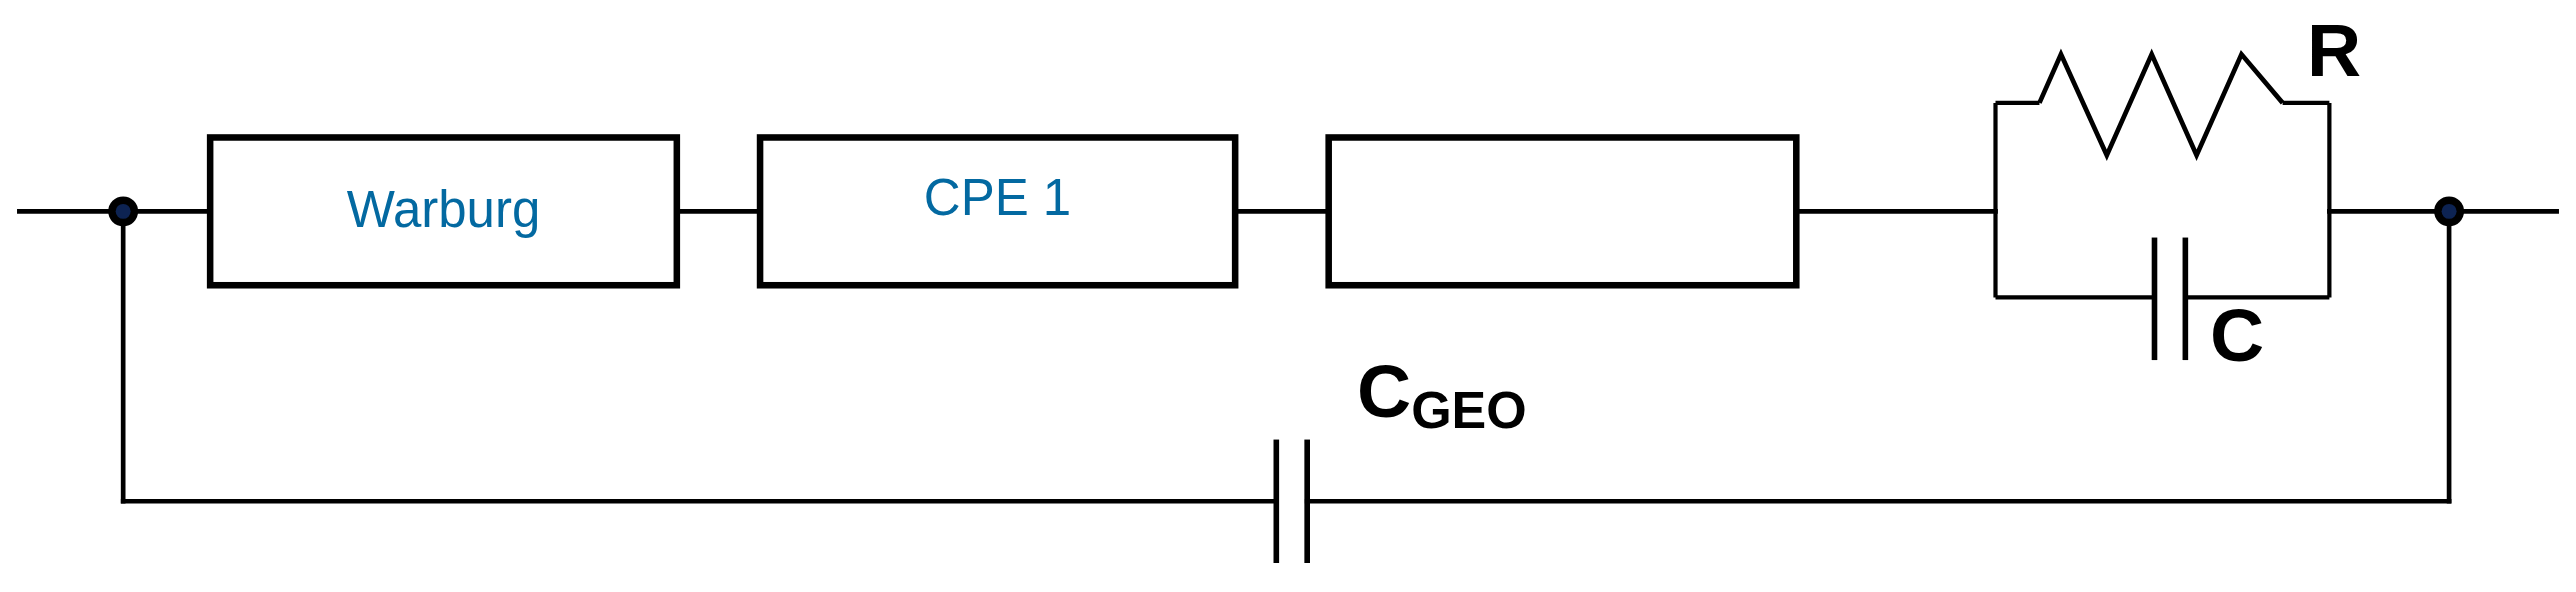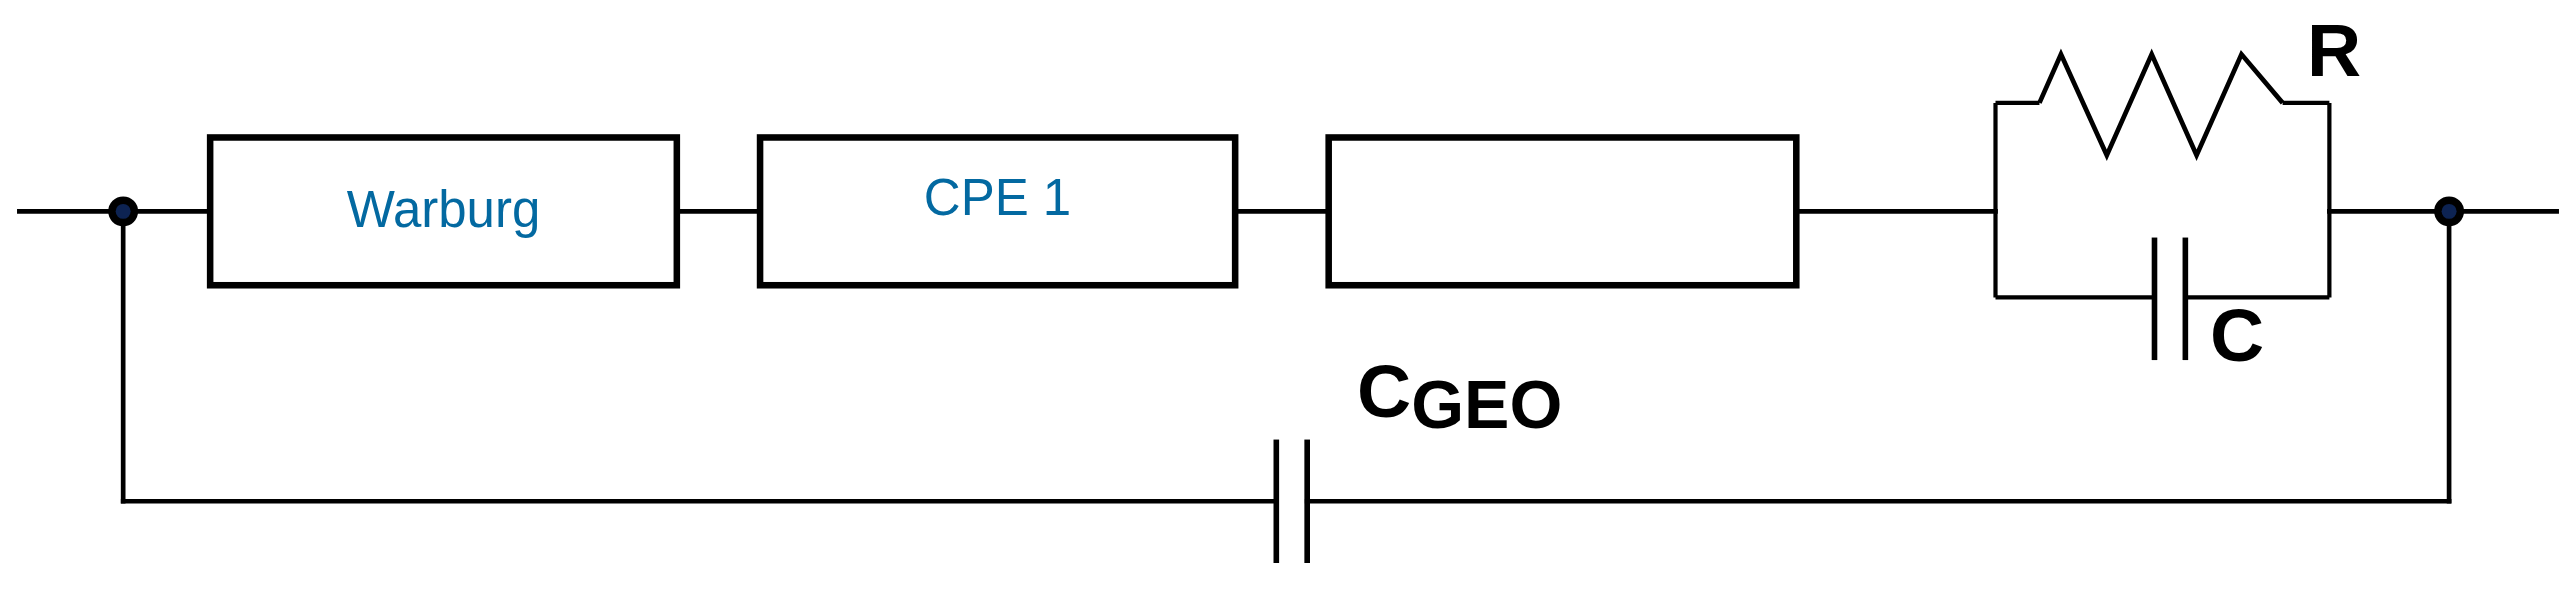--- a/index.html
+++ b/index.html
@@ -86,21 +86,21 @@
     left: 2210px;
     top: 298px;
     font-size: 75px;
   }
   #label-CGEO {
     left: 1357px;
     top: 354px;
     font-size: 75px;
   }
   #label-CGEO .sub {
-    font-size: 68px;
+    font-size: 52px;
     font-weight: 700;
     vertical-align: baseline;
     position: relative;
     top: 11.2px;
     letter-spacing: 0px;
   }
   #label-warburg {
     left: 210px;
     top: 184px;
     width: 467px;

